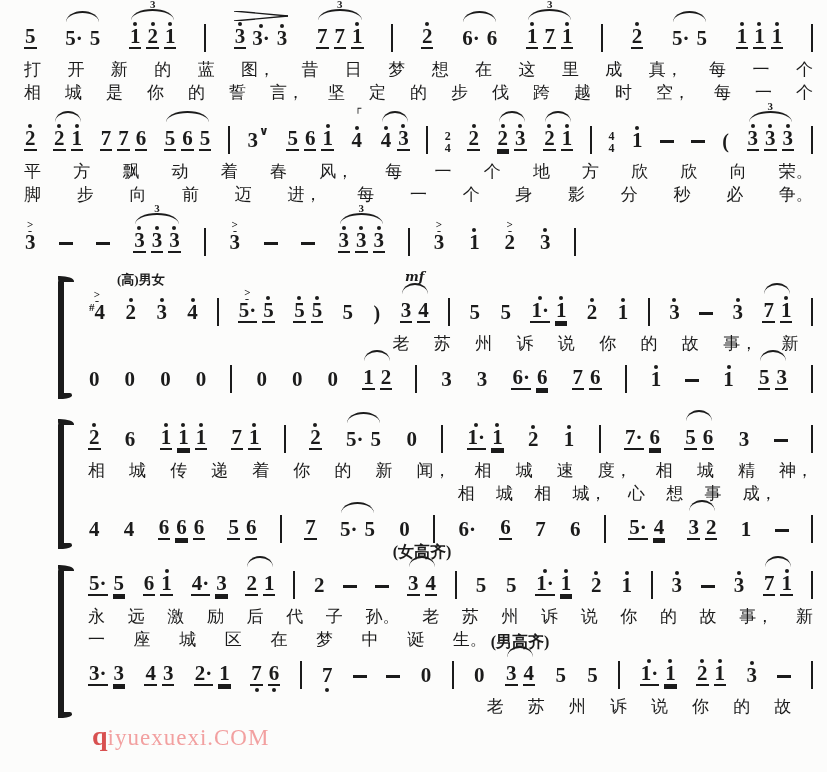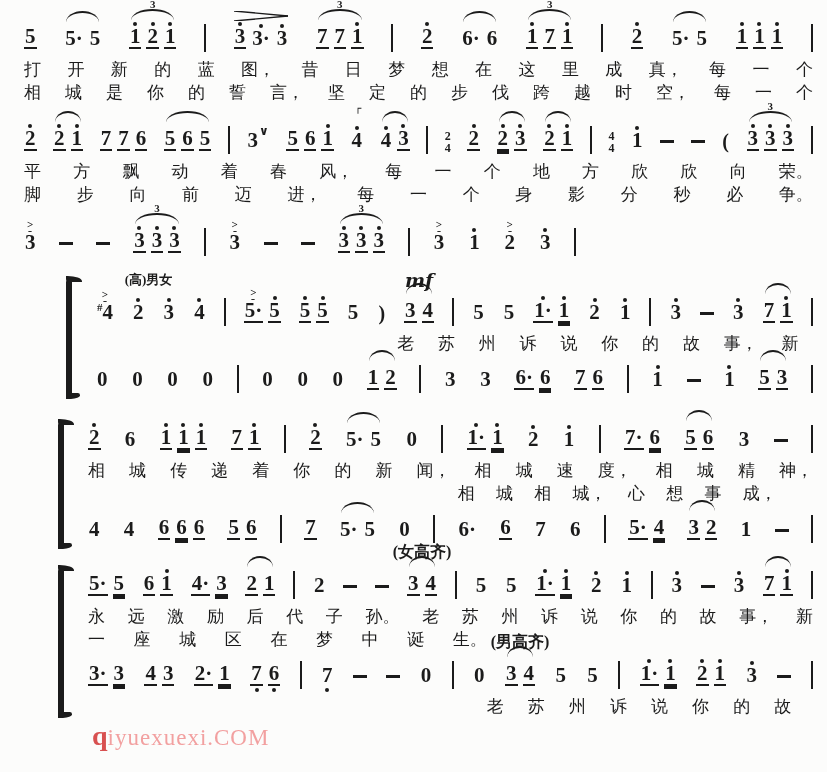--- a/index.html
+++ b/index.html
@@ -27,21 +27,21 @@
   .dg.paren{font-size:20px;}
   .shp{font-size:11px;vertical-align:8px;}
   .brt{font-size:12px;vertical-align:12px;margin-left:1px;font-weight:bold;}
   .bar{width:2px;height:28px;background:var(--ink);margin-bottom:6px;}
   .tsig{display:inline-flex;flex-direction:column;align-items:center;line-height:1.05;font-weight:bold;font-size:12px;margin-bottom:5px;}
   .grp{display:inline-flex;align-items:flex-end;column-gap:5px;position:relative;}
   .grp.arc::before{content:"";position:absolute;top:-4px;left:2px;right:2px;height:10px;
        border-top:2px solid var(--ink);border-radius:50% 50% 0 0 / 95% 95% 0 0;}
   .tuplet{position:absolute;top:-15px;left:50%;transform:translateX(-50%);font-size:11px;font-weight:bold;}
   .glab{position:absolute;top:-18px;left:50%;transform:translateX(-50%);font-size:16px;font-weight:bold;white-space:nowrap;}
-  .glab.dynlab{font-style:italic;font-size:19px;font-family:"DejaVu Serif",serif;}
+  .glab.dynlab{font-style:italic;font-size:13px;font-family:"DejaVu Serif",serif;}
   .toklab{position:absolute;top:-11px;left:50%;transform:translateX(-50%);font-size:11px;font-weight:bold;}
   .hairpin{position:absolute;top:-2px;left:0;width:100%;height:10px;}
   .lyrics-row{display:flex;justify-content:space-between;height:22px;font-size:17px;line-height:22px;margin-top:1px;}
   .syl{white-space:nowrap;}
   .footer{position:relative;padding-left:92px;margin-top:2px;}
   .wm-q{color:var(--wmlogo);font-size:28px;font-weight:bold;}
   .wm-t,.wm-c{color:var(--wmtext);font-size:23px;letter-spacing:1px;}
 </style>
 </head>
 <body>
@@ -623,21 +623,21 @@
           <span class="tok">
             <span class="ab">
               <span class="odot"></span>
             </span>
             <span class="dg">3</span>
             <span class="bl"></span>
           </span>
           <span class="bar"></span>
         </div>
       </div>
-      <div class="system br" style="margin-top: 10px; margin-left: 8px;">
+      <div class="system br" style="margin-top: 10px;">
         <div class="bracket"></div>
         <div class="row-label" style="padding-left: 4%;"><span>(高)男女</span></div>
         <div class="notes-row">
           <span class="tok">
             <span class="ab">
               <span class="acc">&gt;</span>
               <span class="odot"></span>
             </span>
             <span class="dg"><span class="shp">#</span>4</span>
             <span class="bl"></span>

